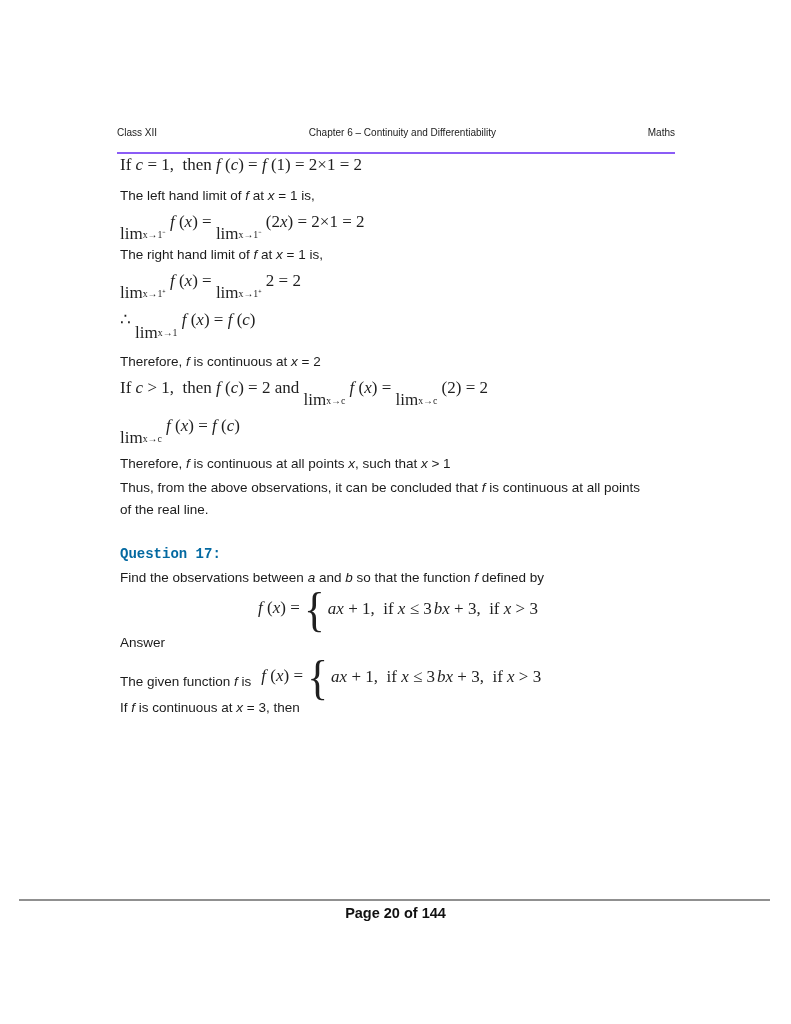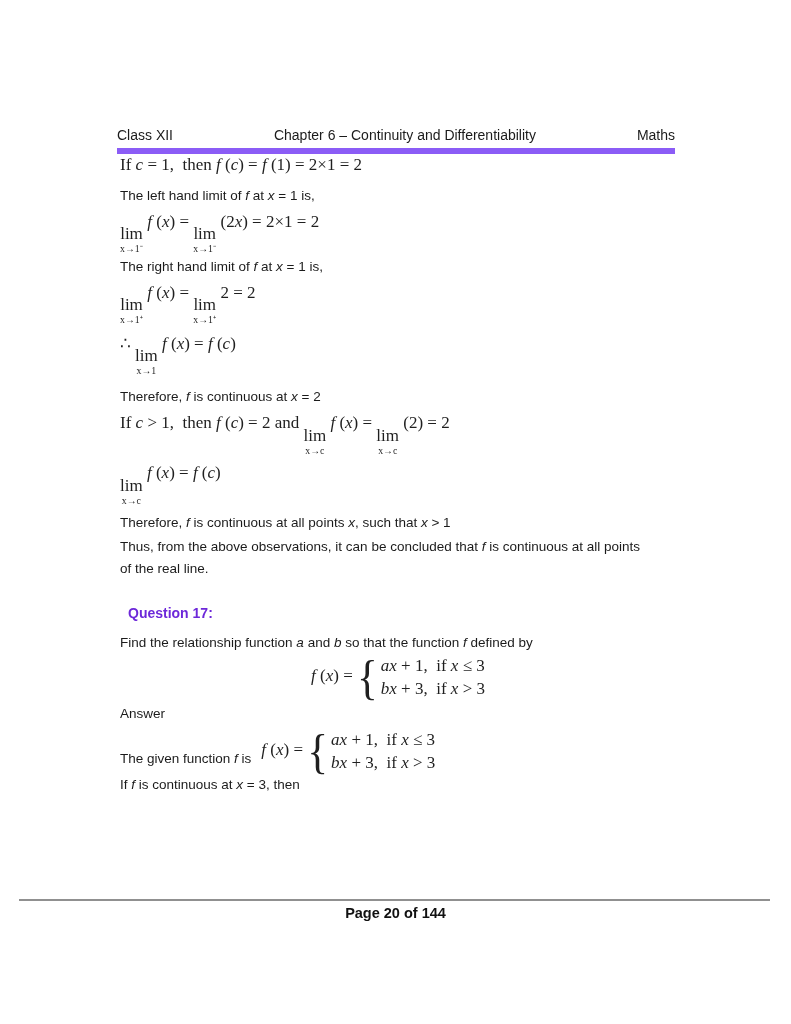--- a/index.html
+++ b/index.html
@@ -1,39 +1,39 @@
 <!DOCTYPE html>
 <html><head>
 <meta charset="utf-8">
 <style>
   html,body{margin:0;padding:0;background:#ffffff;}
   .page{position:relative;width:791px;height:1024px;background:#ffffff;overflow:hidden;
         font-family:"Liberation Sans",sans-serif;color:#1b1b1b;}
   
   .hdr{position:absolute;left:117px;top:127px;width:558px;display:flex;align-items:baseline;
-       justify-content:space-between;border-bottom:6px solid #8b5cf6;padding-bottom:5px;
-       font-size:14px;}
+       justify-content:space-between;border-bottom:2px solid #8b5cf6;padding-bottom:14px;
+       font-size:10px;}
   .hdr .c{flex:1;text-align:center;}
   
   .content{position:absolute;left:120px;top:140px;width:556px;}
   .txt{margin:0;font-size:13.5px;line-height:22px;white-space:nowrap;}
   .math{margin:0;font-family:"Liberation Serif",serif;font-size:17px;line-height:26px;
         color:#1f1f1f;white-space:nowrap;}
   .it{font-style:italic;}
-  .lim{display:inline-flex;flex-direction:column;align-items:center;vertical-align:-0.72em;
+  .lim{display:inline-flex;flex-direction:row;align-items:center;vertical-align:-0.72em;
        line-height:1;text-align:center;}
   .lim-word{line-height:1;}
   .lim-sub{font-size:0.58em;line-height:1;margin-top:2px;}
   .cases{display:inline-flex;align-items:center;vertical-align:middle;}
   .brace{font-size:2.55em;font-weight:300;line-height:0.85;transform:scaleY(1.12);
          margin-right:3px;font-family:"Liberation Serif",serif;}
-  .cases-col{display:inline-flex;flex-direction:column;gap:2px;text-align:left;}
+  .cases-col{display:inline-flex;flex-direction:row;gap:2px;text-align:left;}
   .cases-row{line-height:1.2;}
   .center{text-align:center;}
-  .qhead{margin:8px;font-size:14px;line-height:22px;font-weight:bold;color:#6d28d9;}
+  .qhead{margin:0;font-size:14px;line-height:22px;font-weight:bold;color:#0369a1;font-family:Liberation Mono, monospace;}
   .given-row{display:flex;align-items:flex-end;gap:10px;}
   .given-row .math{transform:translateY(3px);}
   
   .mtA{margin-top:12px;}.mtB{margin-top:7px;}.mtS{margin-top:2px;}
   .mtF{margin-top:6px;}.mtG{margin-top:10px;}.mtH{margin-top:3px;}
   .mtJ{margin-top:5px;}.mtK{margin-top:7px;}.mtM{margin-top:22px;}
   .mtP{margin-top:4px;}
   
   .footer-rule{position:absolute;left:19px;right:21px;top:899px;border-top:2px solid #909090;}
   .footer-text{position:absolute;left:0;top:905px;width:100%;text-align:center;
@@ -81,21 +81,21 @@
           <span class="lim-sub">x→c</span>
         </span><span> (2) = 2</span></p>
     <p class="math mtJ"><span class="lim">
           <span class="lim-word">lim</span>
           <span class="lim-sub">x→c</span>
         </span><span> </span><span class="it">f </span><span>(</span><span class="it">x</span><span>) = </span><span class="it">f </span><span>(</span><span class="it">c</span><span>)</span></p>
     <p class="txt mtK"><span>Therefore, </span><span class="it">f</span><span> is continuous at all points </span><span class="it">x</span><span>, such that </span><span class="it">x</span><span> &gt; 1</span></p>
     <p class="txt mtS"><span>Thus, from the above observations, it can be concluded that </span><span class="it">f</span><span> is continuous at all points</span></p>
     <p class="txt"><span>of the real line.</span></p>
     <p class="qhead mtM">Question 17:</p>
-    <p class="txt mtS"><span>Find the relationship function </span><span class="it">a</span><span> and </span><span class="it">b</span><span> so that the function </span><span class="it">f</span><span> defined by</span></p>
+    <p class="txt mtS"><span>Find the observations between </span><span class="it">a</span><span> and </span><span class="it">b</span><span> so that the function </span><span class="it">f</span><span> defined by</span></p>
     <p class="math center mtS"><span class="it">f </span><span>(</span><span class="it">x</span><span>) = </span><span class="cases">
           <span class="brace">{</span>
           <span class="cases-col">
             <span class="cases-row"><span class="it">ax</span><span> + 1, if </span><span class="it">x</span><span> ≤ 3</span></span>
             <span class="cases-row"><span class="it">bx</span><span> + 3, if </span><span class="it">x</span><span> &gt; 3</span></span>
           </span>
         </span></p>
     <p class="txt mtP">Answer</p>
     <div class="given-row mtS">
       <p class="txt"><span>The given function </span><span class="it">f</span><span> is</span></p>

